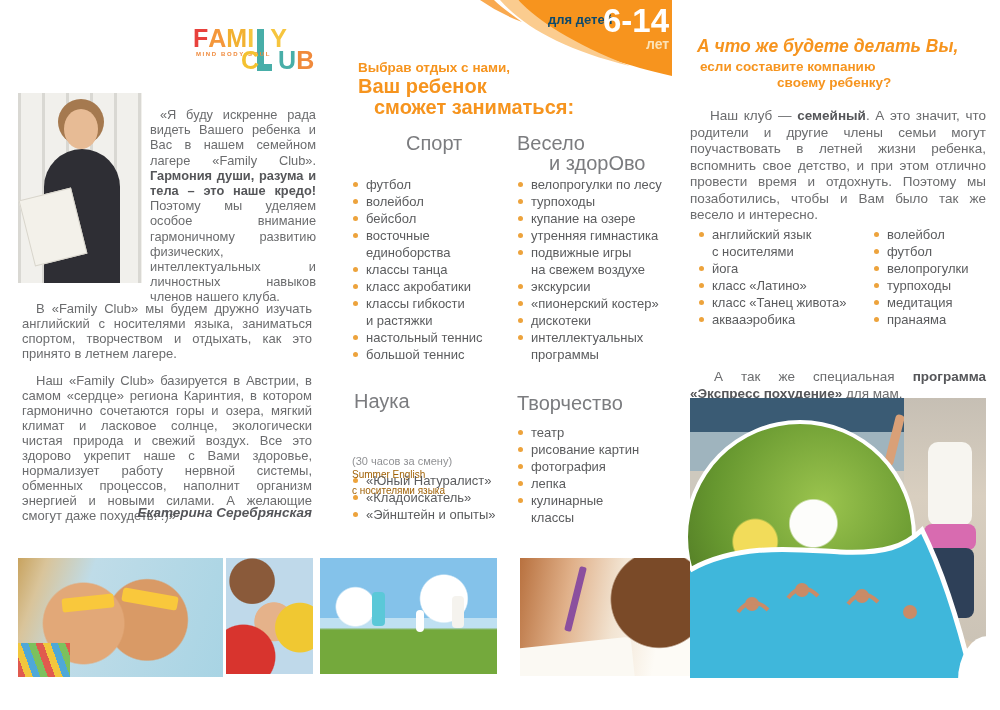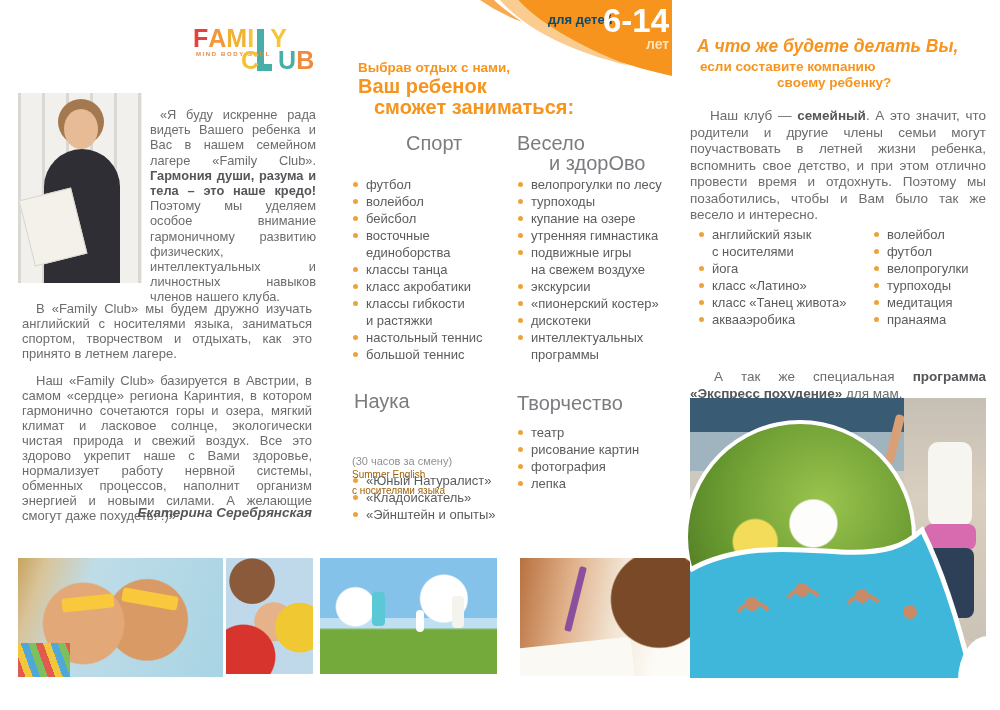--- a/index.html
+++ b/index.html
@@ -303,20 +303,25 @@
         <span class="li-text">рисование картин</span>
       </li>
       <li>
         <span class="dot"></span>
         <span class="li-text">фотография</span>
       </li>
       <li>
         <span class="dot"></span>
         <span class="li-text">лепка</span>
       </li>
+      <li>
+        <span class="dot"></span>
+        <span class="li-text">кулинарные
+классы</span>
+      </li>
     </ul>
 
   <div class="r-h1 orange">А что же будете делать Вы,</div>
   <div class="r-h2 orange">если составите компанию</div>
   <div class="r-h3 orange">своему ребенку?</div>
 
   <p class="para r-para"><span>Наш клуб — </span><b>семейный</b><span>. А это значит, что родители и другие члены семьи могут поучаствовать в летней жизни ребенка, вспомнить свое детство, и при этом отлично провести время и отдохнуть. Поэтому мы позаботились, чтобы и Вам было так же весело и интересно.</span></p>
 
   <ul class="blist" style="left:698px;top:226px;width:172px;">
 

